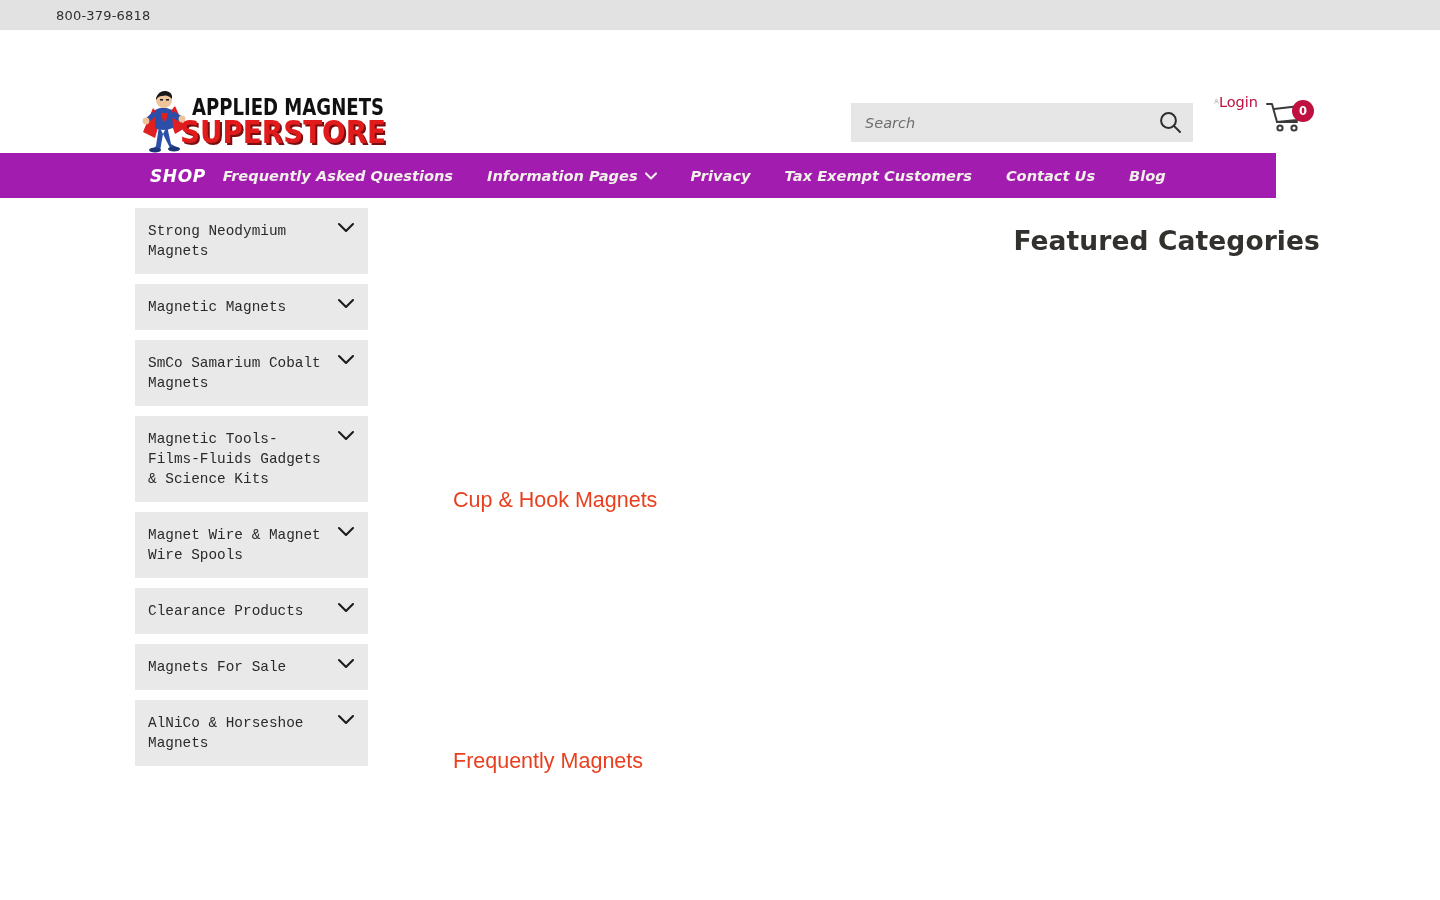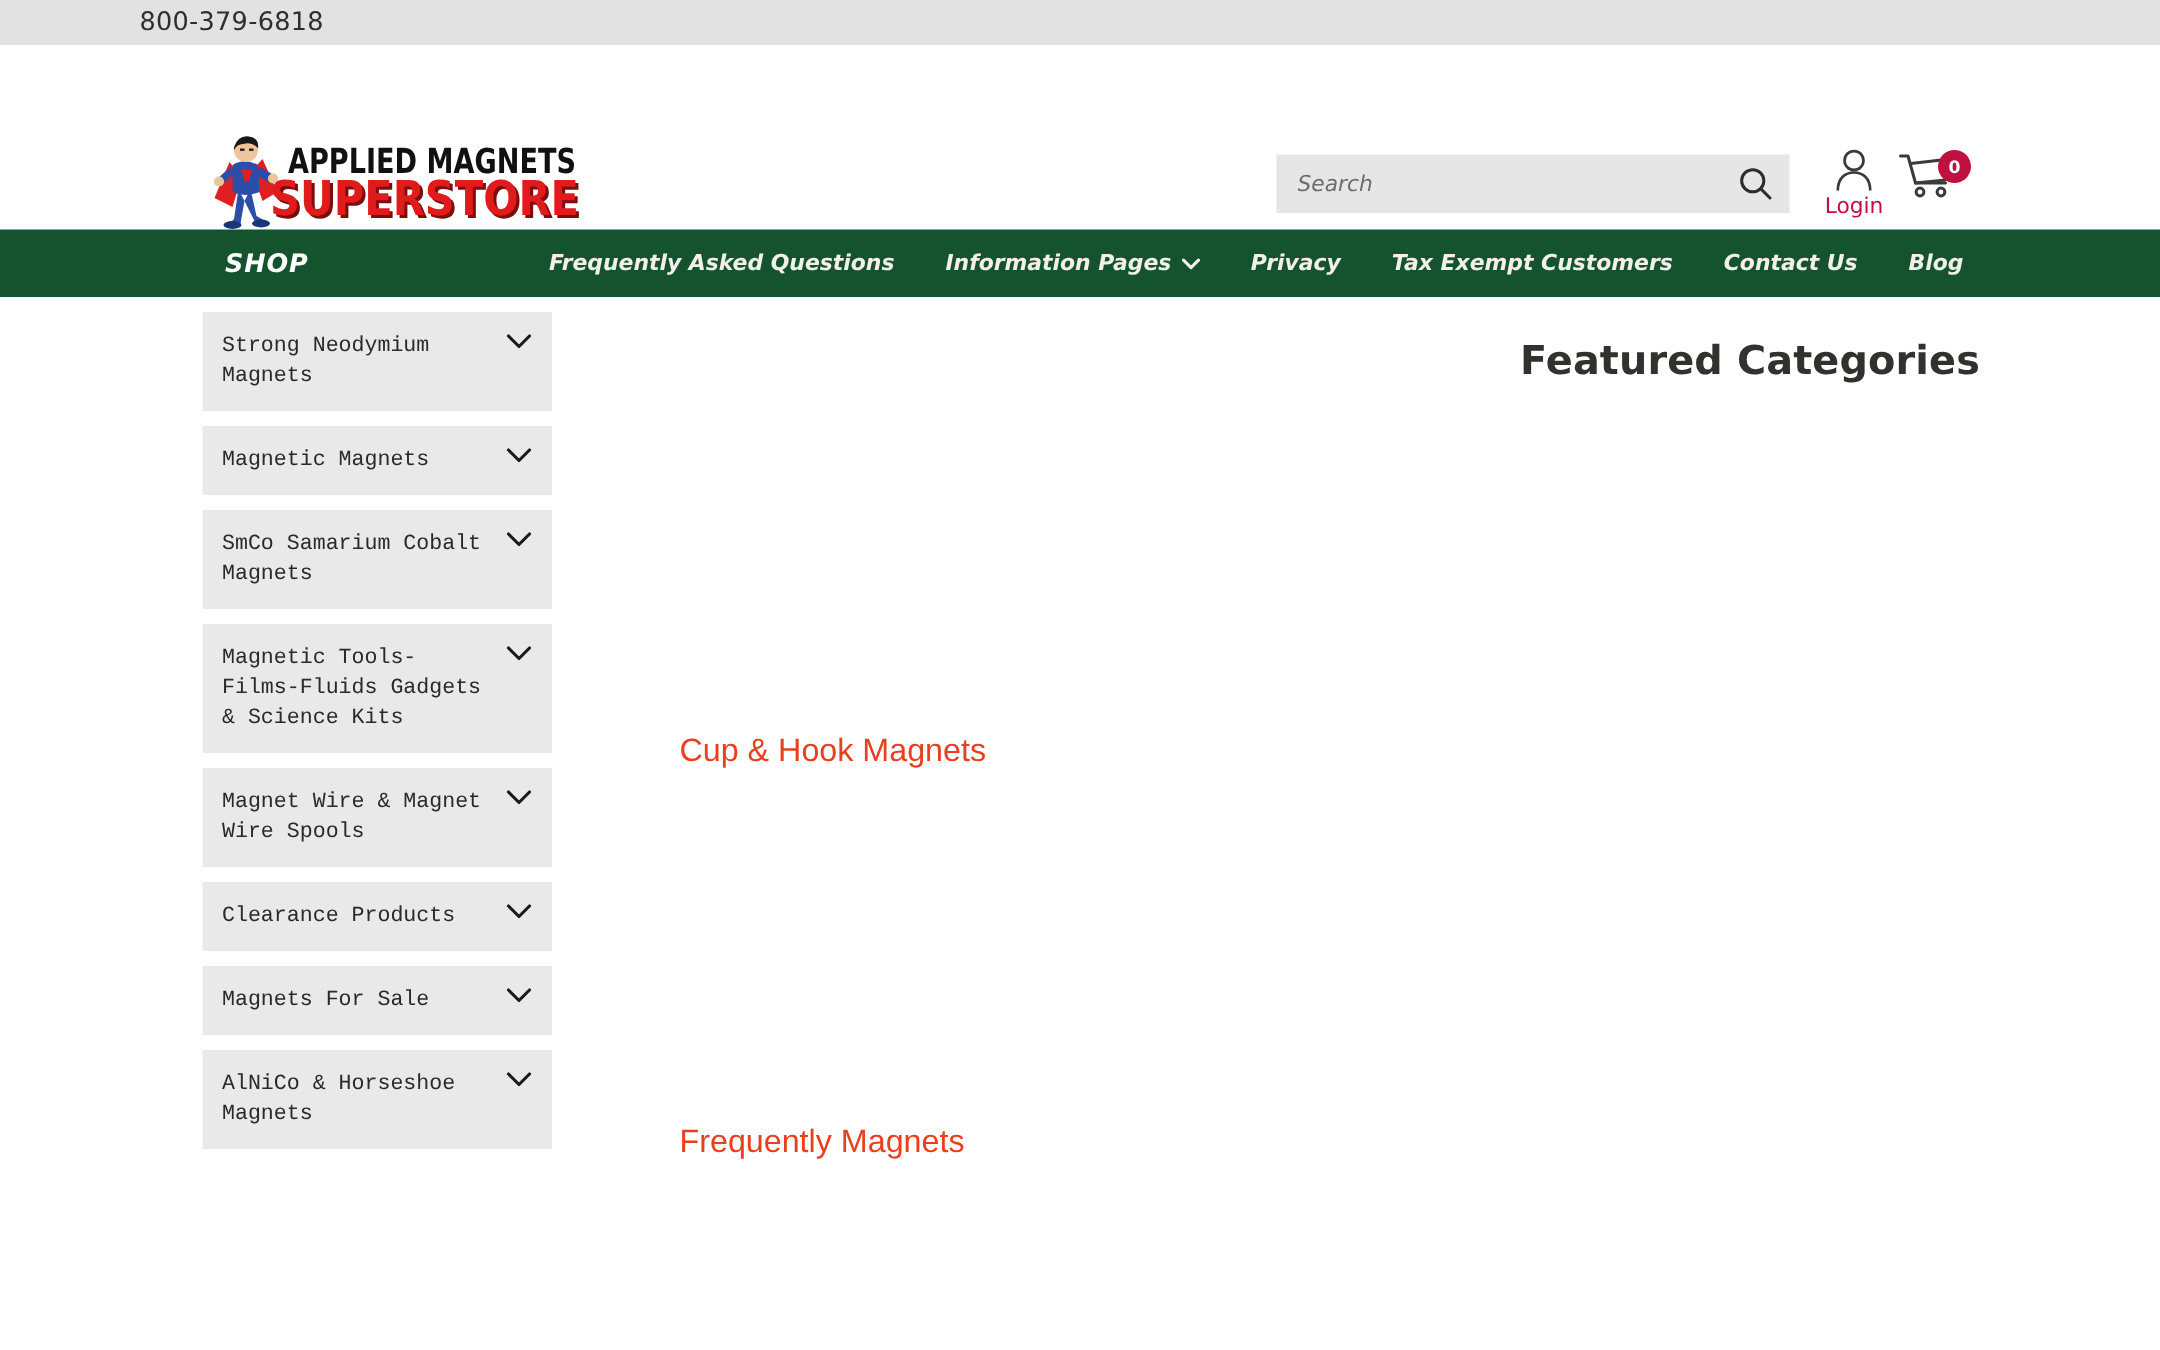--- a/index.html
+++ b/index.html
@@ -16,22 +16,22 @@
 
   
   .topbar {
     width: 1440px;
     height: 30px;
     background: #e2e2e2;
     display: flex;
     align-items: center;
   }
   .topbar-phone {
-    margin-left: 93px;
-    font-size: 17px;
+    margin-left: 56px;
+    font-size: 13px;
     color: #2f2f2f;
     letter-spacing: 0.2px;
     font-family: "DejaVu Sans", sans-serif;
     text-align: center;
   }
 
   
   .header {
     width: 1440px;
     height: 123px;
@@ -87,24 +87,24 @@
     display: flex;
     align-items: center;
     justify-content: center;
     padding: 0;
   }
 
   
   .account {
     position: absolute;
     left: 1214px;
-    top: 68px;
+    top: 56px;
     width: 44px;
     display: flex;
-    flex-direction: column;
+    flex-direction: row;
     align-items: center;
     cursor: pointer;
     text-decoration: none;
     justify-content: space-between;
   }
   .account-label {
     margin-top: 1px;
     font-size: 14.5px;
     color: #c01040;
     font-family: "DejaVu Sans", sans-serif;
@@ -131,27 +131,26 @@
     font-size: 11.5px;
     font-weight: bold;
     display: flex;
     align-items: center;
     justify-content: center;
     font-family: "DejaVu Sans", sans-serif;
   }
 
   
   .navbar {
-    width: 1440px;
+    width: 1276px;
     height: 45px;
-    background: #14532d;
+    background: #a21caf;
     display: flex;
     align-items: center;
     position: relative;
-    justify-content: flex-end;
   }
   .nav-shop {
     margin-left: 150px;
     color: #ffffff;
     font-size: 17px;
     font-weight: bold;
     font-style: italic;
     letter-spacing: 0.6px;
     cursor: pointer;
     font-family: "DejaVu Sans", sans-serif;

